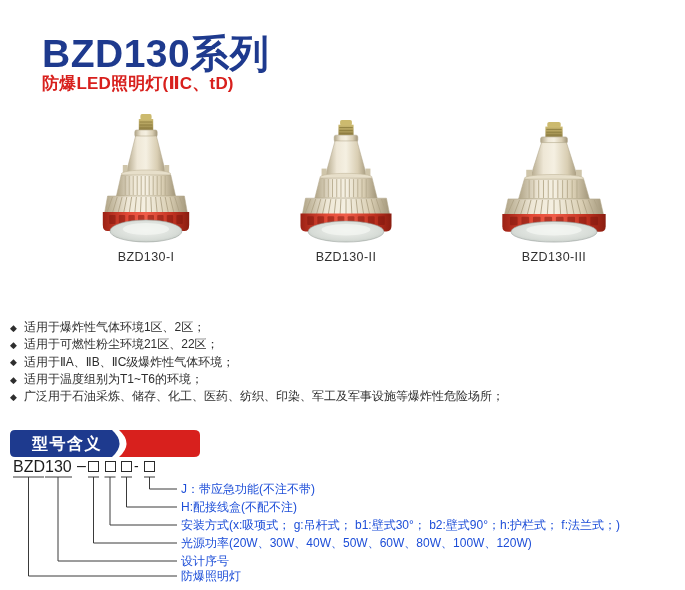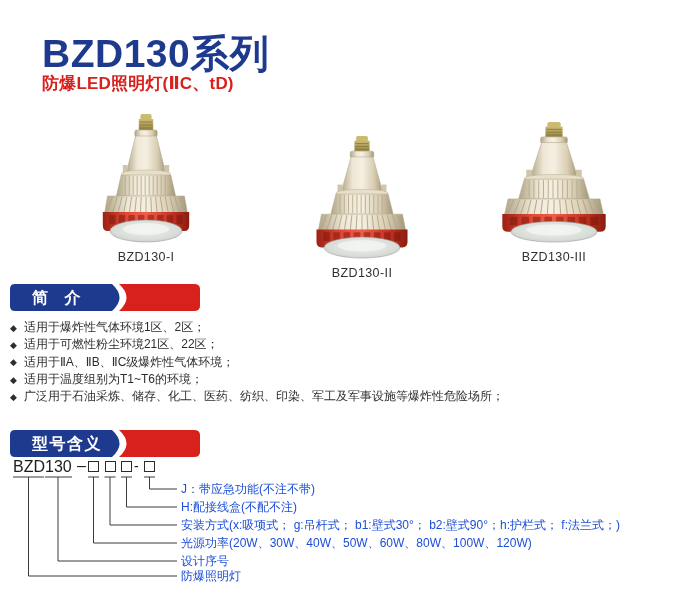--- a/index.html
+++ b/index.html
@@ -135,40 +135,33 @@
 
   <h1 class="title">BZD130系列</h1>
   <div class="subtitle">防爆LED照明灯(ⅡC、tD)</div>
 
   <figure class="product p1" style="margin:0">
     <svg width="112" height="132">
         <use href="#lamp-shape"></use>
       </svg>
     <figcaption class="product-label">BZD130-I</figcaption>
   </figure>
-  <figure class="product p2" style="margin:16px">
+  <figure class="product p2" style="margin:0">
     <svg width="118" height="126">
         <use href="#lamp-shape"></use>
       </svg>
     <figcaption class="product-label">BZD130-II</figcaption>
   </figure>
   <figure class="product p3" style="margin:0">
     <svg width="134" height="124">
         <use href="#lamp-shape"></use>
       </svg>
     <figcaption class="product-label">BZD130-III</figcaption>
   </figure>
 
-  <div class="banner banner-intro">
-    <svg width="190" height="27" viewBox="0 0 190 27">
-      <path d="M5 0 H102 Q117 13.5 102 27 H5 Q0 27 0 22 V5 Q0 0 5 0 Z" fill="#1e3a8e"></path>
-      <path d="M109 0 H184 Q190 0 190 5 V22 Q190 27 184 27 H109 Q124 13.5 109 0 Z" fill="#d8201d"></path>
-    </svg>
-    <span class="banner-text">简 介</span>
-  </div>
 
   <ul class="bullets">
     <li>
         <span class="diamond">◆</span>
         <span>适用于爆炸性气体环境1区、2区；</span>
       </li>
     <li>
         <span class="diamond">◆</span>
         <span>适用于可燃性粉尘环境21区、22区；</span>
       </li>

